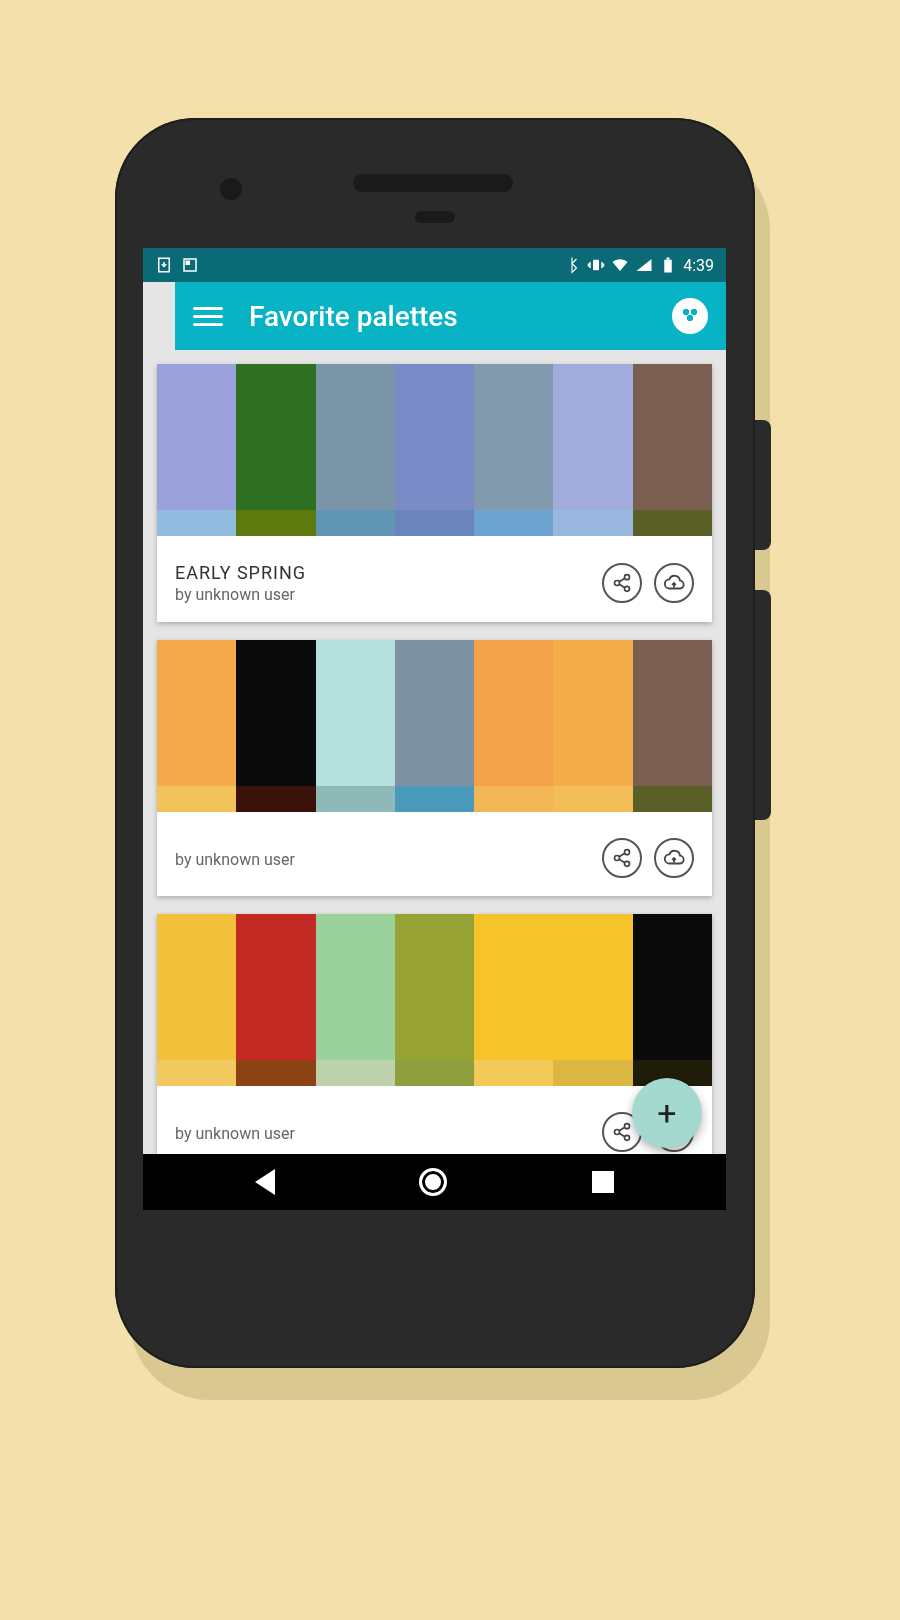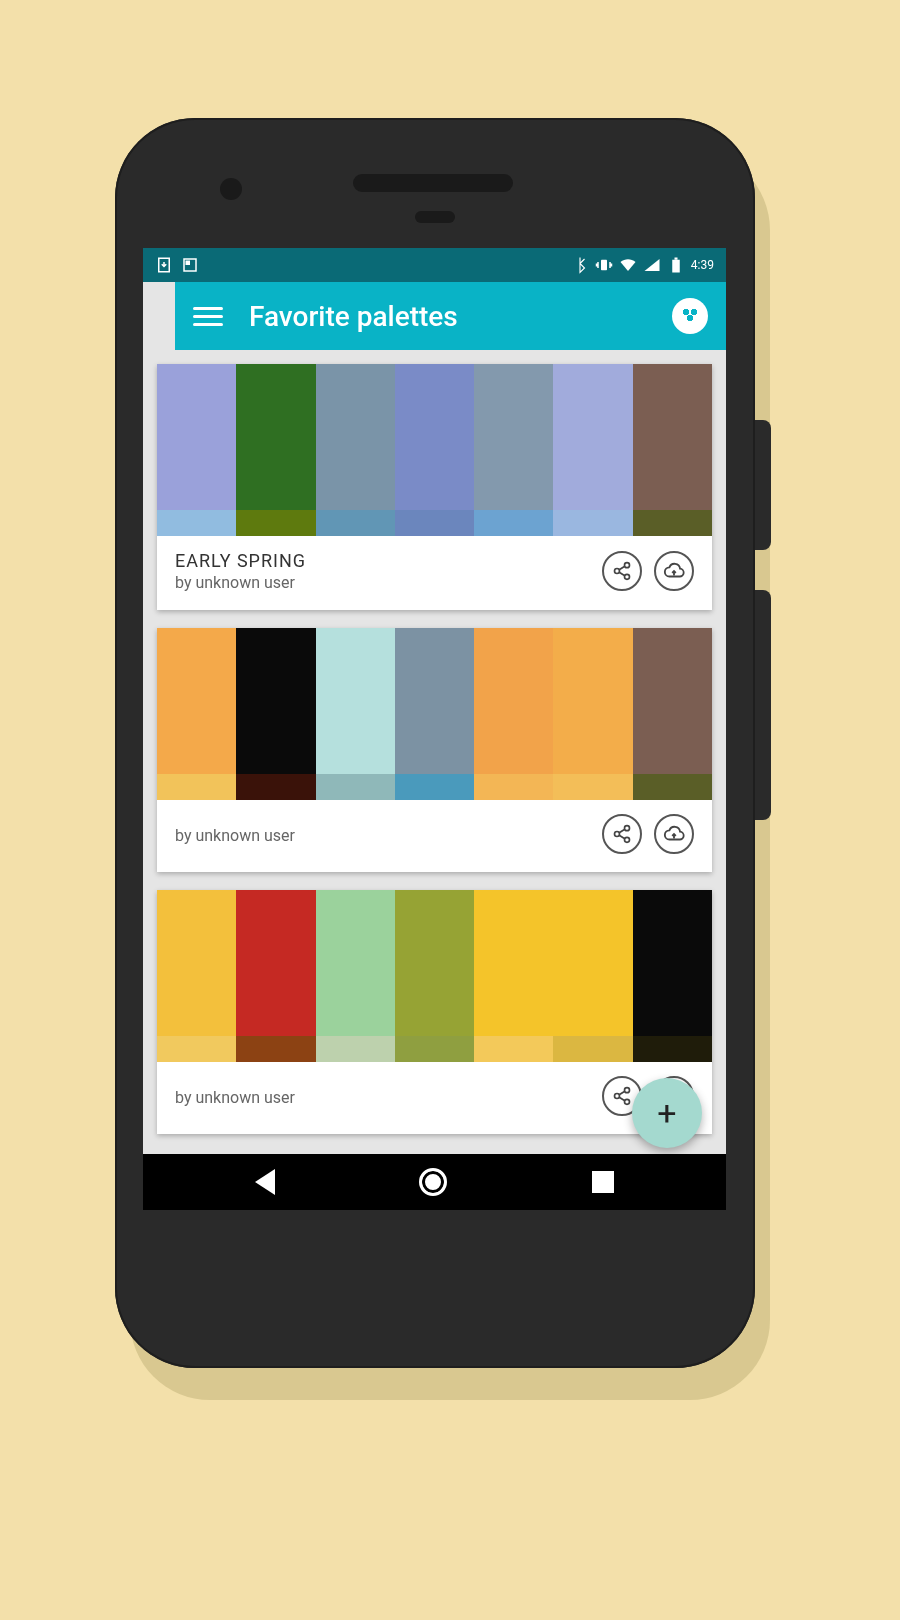--- a/index.html
+++ b/index.html
@@ -84,21 +84,21 @@
   background: #e5e5e5;
   overflow: hidden;
 }
 .status-bar {
   height: 34px;
   background: #0a6a76;
   display: flex;
   align-items: center;
   padding: 0 12px;
   color: #fff;
-  font-size: 12px;
+  font-size: 16px;
   justify-content: space-between;
 }
 .status-left { display: flex; gap: 8px; align-items: center; }
 .status-right { display: flex; gap: 6px; align-items: center; }
 .status-ic { width: 18px; height: 18px; }
 .app-bar {
   height: 68px;
   background: #09b3c6;
   display: flex;
   align-items: center;
@@ -167,20 +167,21 @@
   position: absolute;
   bottom: 0;
   left: 0;
   right: 0;
   height: 26px;
 }
 .card-info {
   padding: 14px 18px 18px;
   display: flex;
   align-items: center;
+  margin-top: 12px;
 }
 .card-text { flex: 1; }
 .card-title {
   font-size: 18px;
   letter-spacing: 1px;
   color: #333;
   font-weight: 400;
 }
 .card-author {
   font-size: 16px;

